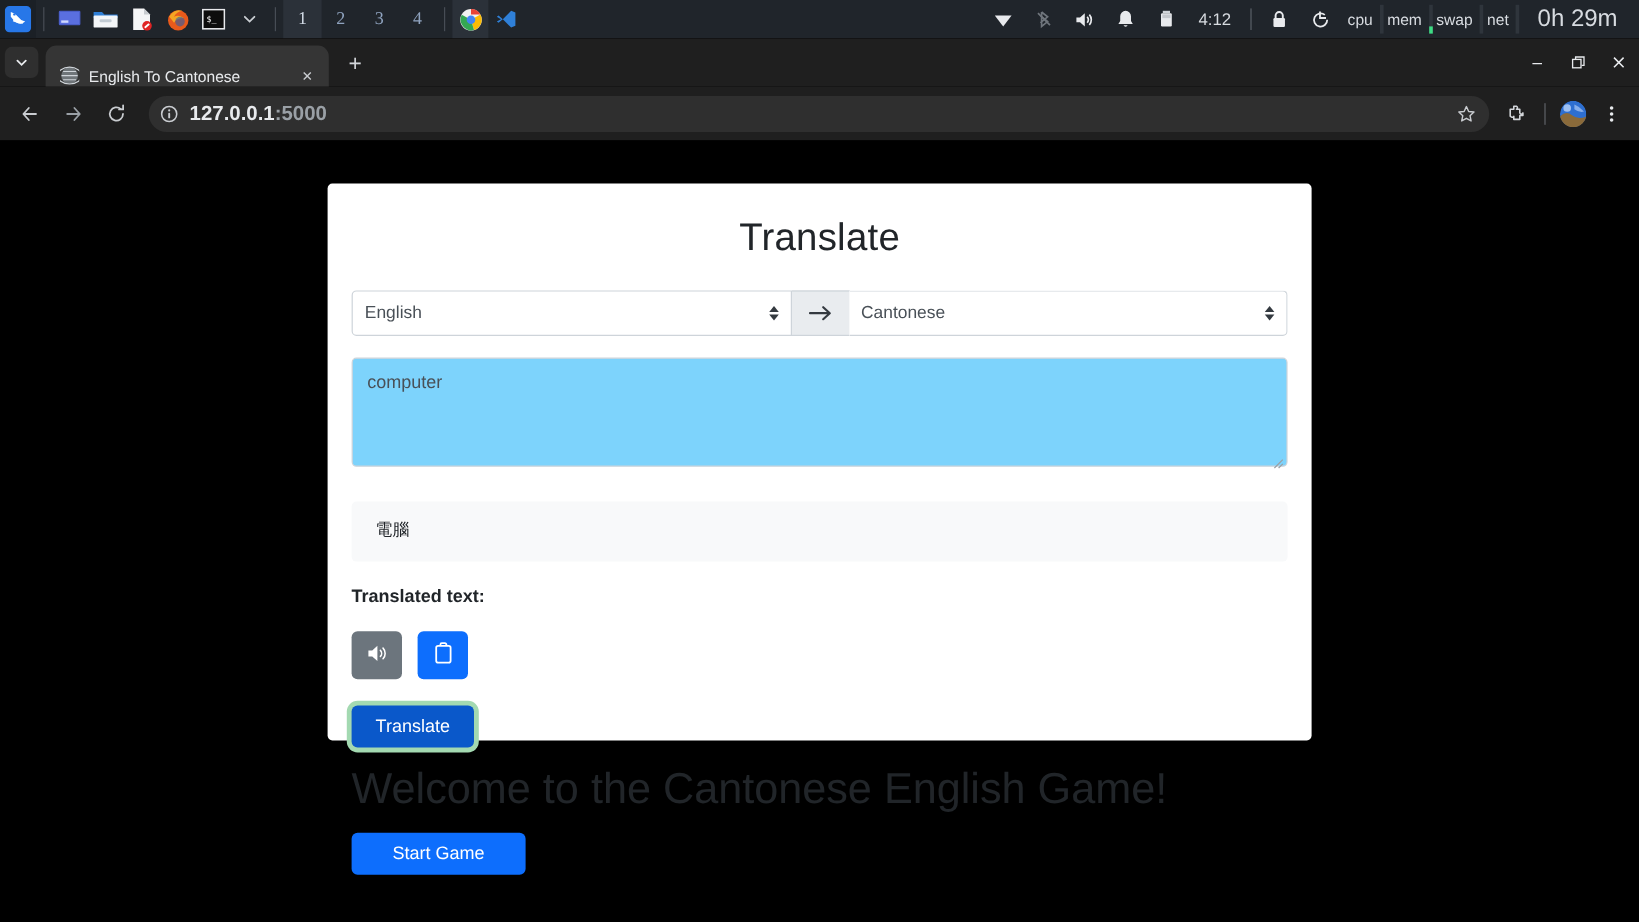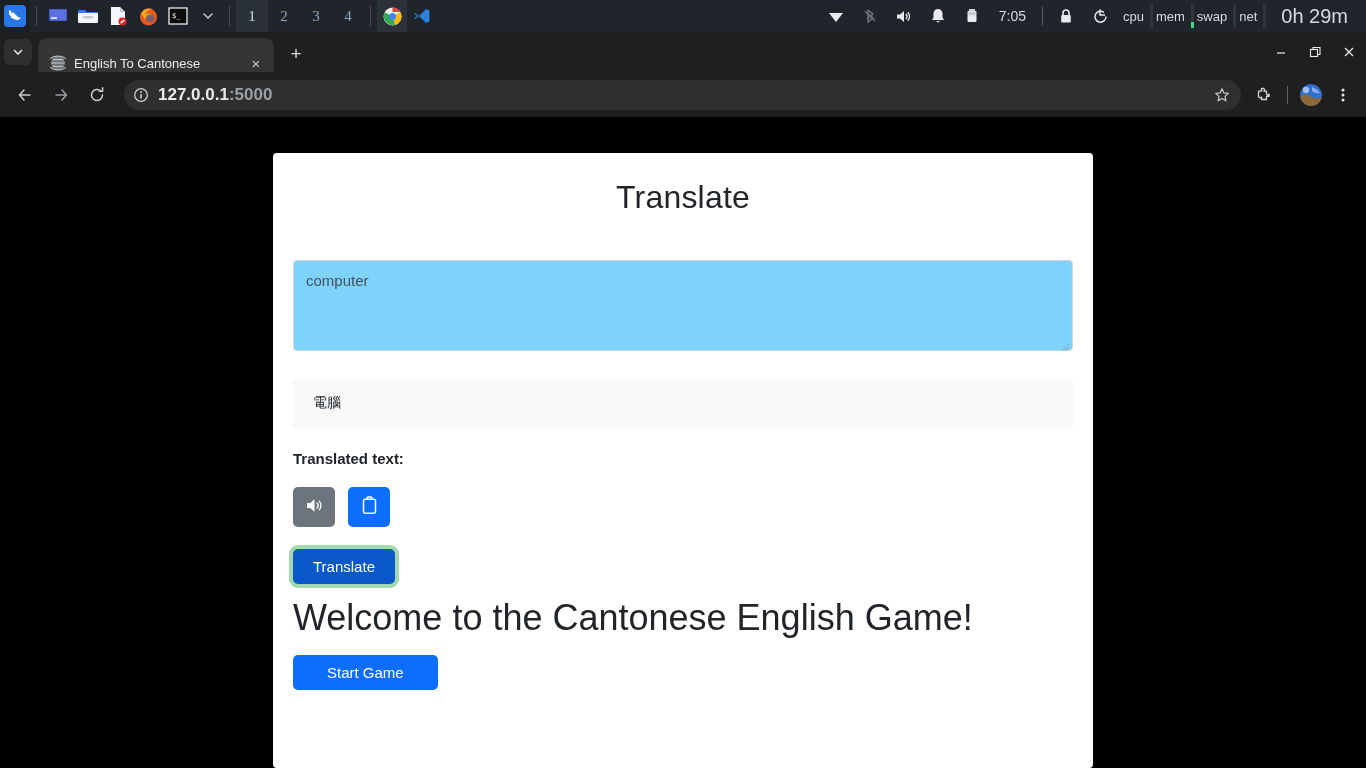--- a/index.html
+++ b/index.html
@@ -146,21 +146,21 @@
     color: #d3d6da;
   }
   .tb-vsep { width:1px; height:18px; background:#5f6368; margin:0 6px; }
   .avatar {
     width: 22px; height: 22px; border-radius: 50%;
     overflow: hidden; display:flex; align-items:center; justify-content:center;
   }
 
   
   #viewport {
-    height: 651px; background: #000;
+    height: 500px; background: #000;
     display: flex; justify-content: center;
     padding-top: 36px;
   }
   #card {
     width: 820px; background: #ffffff;
     border-radius: 4px;
     padding: 26px 20px 20px 20px;
   }
   #page-title-h {
     text-align: center; font-size: 32px; font-weight: 400;
@@ -360,21 +360,21 @@
         <path d="M5.3 13 a1.8 1.8 0 0 0 3.4 0 z" fill="#e8eaed"></path>
       </svg>
     </div>
     <div class="tray-ico">
       <svg class="ico" width="12" height="16" viewBox="0 0 12 16">
         <rect x="3" y="1" width="6" height="2" fill="#cfd4d9"></rect>
         <rect x="1.5" y="3" width="9" height="11" rx="1" fill="#e8eaed"></rect>
         <rect x="2.6" y="4.1" width="6.8" height="3" fill="#9aa0a6" opacity=".45"></rect>
       </svg>
     </div>
-    <div class="clock">7:05</div>
+    <div class="clock">4:12</div>
     <div class="tray-sep"></div>
     <div class="tray-ico">
       <svg class="ico" width="14" height="16" viewBox="0 0 14 16">
         <path d="M4 7 V5 a3 3 0 0 1 6 0 v2" stroke="#e8eaed" stroke-width="1.6" fill="none"></path>
         <rect x="2.2" y="7" width="9.6" height="7.5" rx="1" fill="#e8eaed"></rect>
       </svg>
     </div>
     <div class="tray-ico">
       <svg class="ico" width="16" height="16" viewBox="0 0 16 16">
         <path d="M12 4.4 a5.5 5.5 0 1 0 2 4.1" stroke="#e8eaed" stroke-width="1.5" fill="none"></path>
@@ -511,20 +511,41 @@
         <circle cx="8" cy="13" r="1.5" fill="#e8eaed"></circle>
       </svg>
     </div>
   </div>
 
   <div id="viewport">
     <div id="card">
 
       <h1 id="page-title-h">Translate</h1>
 
+      <div class="lang-row">
+        <div class="lang-select left">
+          <span>English</span>
+          <span class="sel-caret">
+            <span class="up"></span>
+              <span class="dn"></span>
+          </span>
+        </div>
+        <div id="swap-btn">
+          <svg width="22" height="18" viewBox="0 0 22 18">
+            <path d="M2 9 H18 M13 4 L18.5 9 L13 14" stroke="#343a40" stroke-width="1.8" fill="none" stroke-linecap="round" stroke-linejoin="round"></path>
+          </svg>
+        </div>
+        <div class="lang-select right">
+          <span>Cantonese</span>
+          <span class="sel-caret">
+            <span class="up"></span>
+              <span class="dn"></span>
+          </span>
+        </div>
+      </div>
 
       <div class="ta-wrap">
         <textarea id="source-textarea" placeholder="Enter text" style="">computer</textarea>
         <svg class="ta-grip" viewBox="0 0 10 10">
           <path d="M9 2 L2 9 M9 5.5 L5.5 9" stroke="#9aa0a6" stroke-width="1"></path>
         </svg>
       </div>
 
       <div id="result-box">電腦</div>
 

